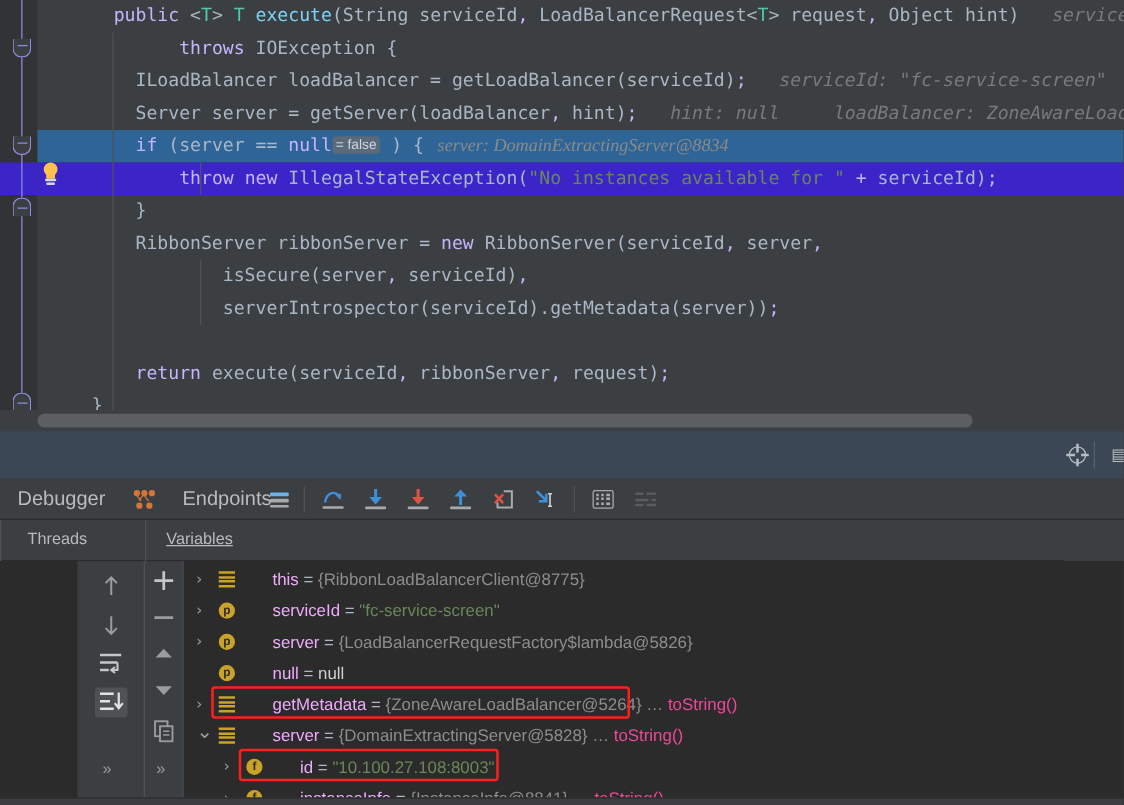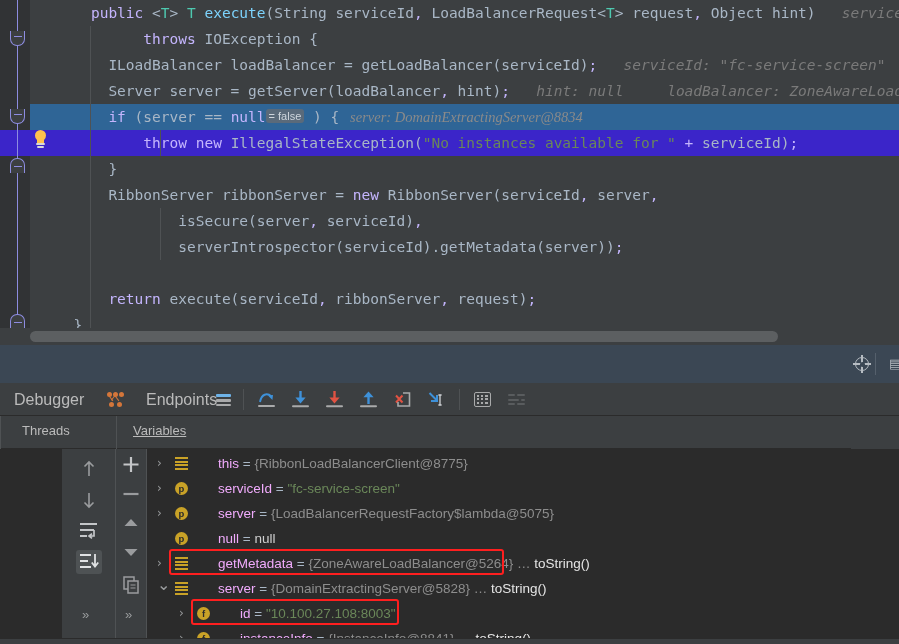--- a/index.html
+++ b/index.html
@@ -270,21 +270,21 @@
     border-radius: 50%; background: #c9a227;
     color: #2b2b2b; font-size: 9.5px; line-height: 13px;
     text-align: center; font-weight: bold;
     font-family: "Liberation Sans", sans-serif;
   }
   .vname { color: #f0abfc; margin-left: 25px; }
   .veq   { color: #a9b7c6; }
   .vobj  { color: #8d8d8d; }
   .vstr  { color: #6a8759; }
   .vnull { color: #cfcfcf; }
-  .vlink { color: #e5e5e5; }
+  .vlink { color: #ec4899; }
   .vdots { color: #8d8d8d; }
 
   .redbox {
     position: absolute; border: 2.5px solid #ff1f1f; border-radius: 3px;
     pointer-events: none;
   }
 
   .watermark {
     position: absolute; right: 9px; bottom: 17px;
     color: #c8c8c8; font-size: 15px;
@@ -519,21 +519,21 @@
           <span style="position: absolute; left: 46px;"><span class="vname">this</span><span class="veq"> = </span><span class="vobj">{RibbonLoadBalancerClient@8775}</span></span>
         </div>
         <div class="vrow" style="top: 27px;">
           <span class="chev" style="left: 10px;">›</span>
           <span class="vicon circ" style="left: 28px;">p</span>
           <span style="position: absolute; left: 46px;"><span class="vname">serviceId</span><span class="veq"> = </span><span class="vstr">"fc-service-screen"</span></span>
         </div>
         <div class="vrow" style="top: 52px;">
           <span class="chev" style="left: 10px;">›</span>
           <span class="vicon circ" style="left: 28px;">p</span>
-          <span style="position: absolute; left: 46px;"><span class="vname">server</span><span class="veq"> = </span><span class="vobj">{LoadBalancerRequestFactory$lambda@5075}</span></span>
+          <span style="position: absolute; left: 46px;"><span class="vname">server</span><span class="veq"> = </span><span class="vobj">{LoadBalancerRequestFactory$lambda@5826}</span></span>
         </div>
         <div class="vrow" style="top: 77px;">
           <span class="vicon circ" style="left: 28px;">p</span>
           <span style="position: absolute; left: 46px;"><span class="vname">null</span><span class="veq"> = </span><span class="vnull">null</span></span>
         </div>
         <div class="vrow" style="top: 102px;">
           <span class="chev" style="left: 10px;">›</span>
           <span class="vicon field" style="left: 28px;">
             <i class="r1"></i>
             <i class="r2"></i>

